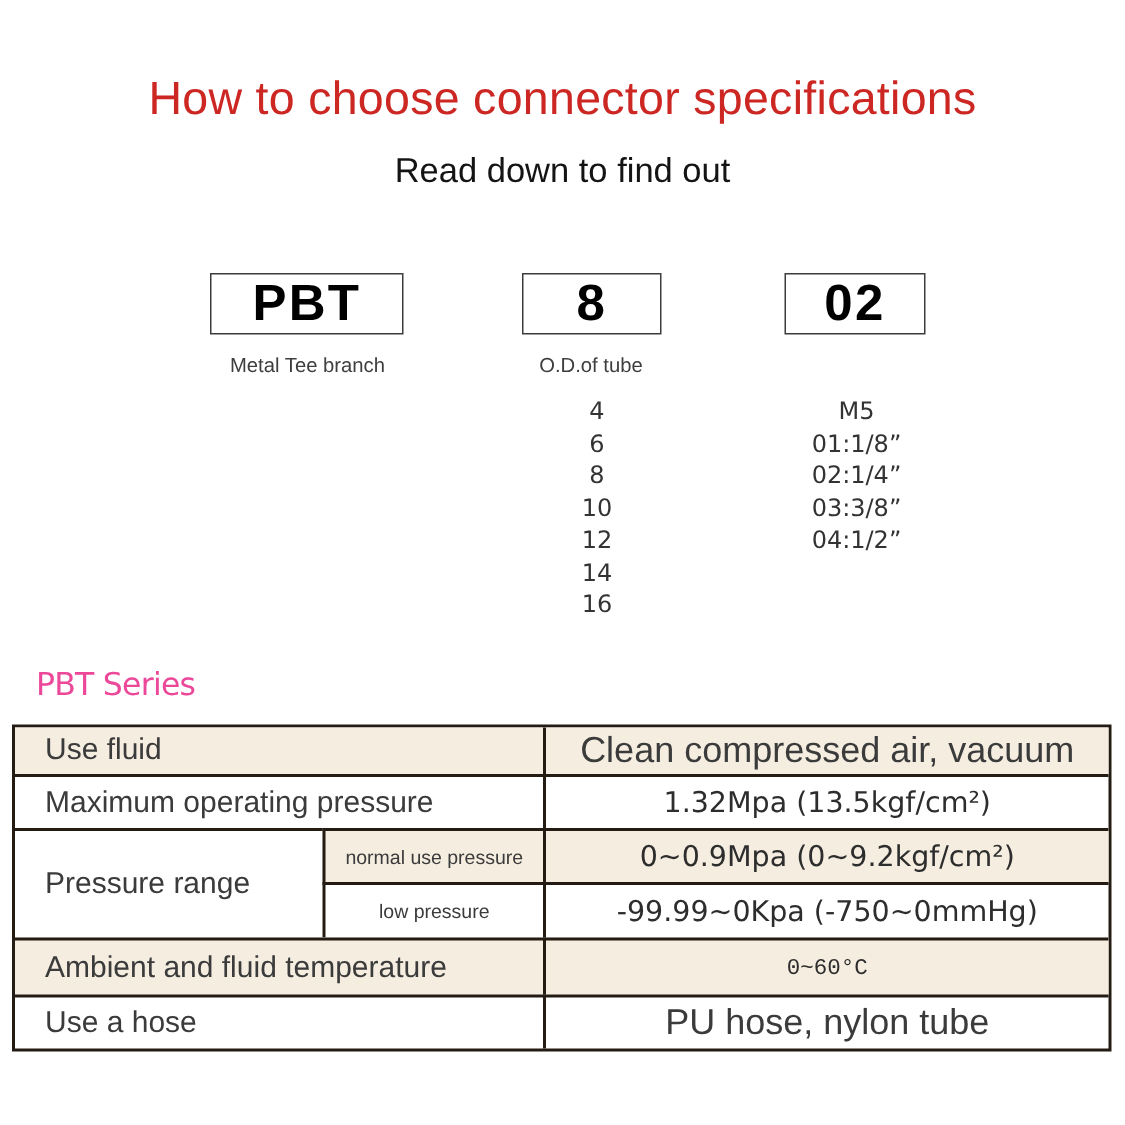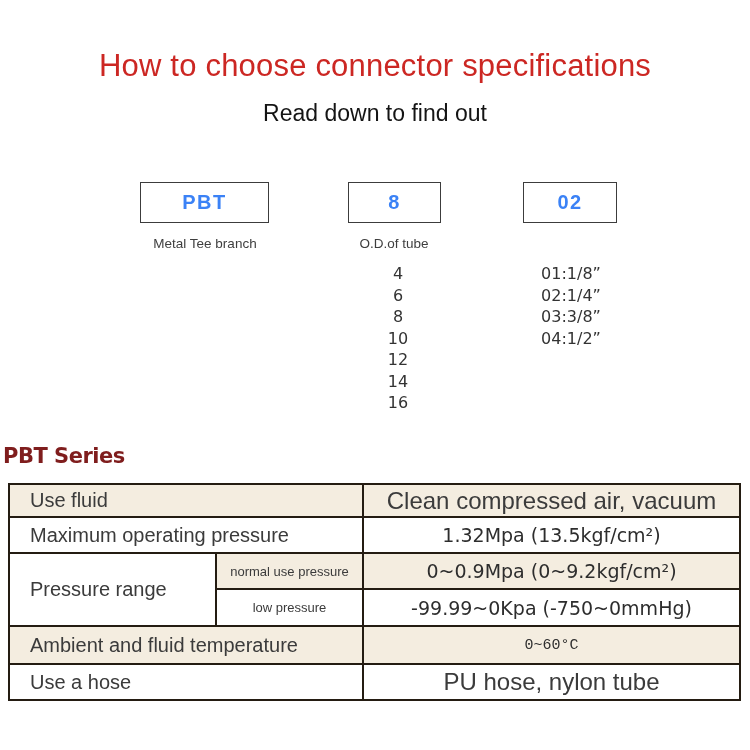--- a/index.html
+++ b/index.html
@@ -33,22 +33,22 @@
   .code-box {
     position: absolute;
     top: 182px;
     height: 41px;
     border: 1.5px solid #3c3c3c;
     background: #ffffff;
     display: flex;
     align-items: center;
     justify-content: center;
     font-weight: bold;
-    font-size: 20px;
-    color: #3b82f6;
+    font-size: 34px;
+    color: #000000;
     letter-spacing: 1.5px;
     box-sizing: border-box;
   }
   .box-pbt    { left: 140px; width: 129px; }
   .box-tube   { left: 348px; width: 93px;  }
   .box-thread { left: 523px; width: 94px;  }
 
   .code-box-label {
     position: absolute;
     top: 236px;
@@ -68,26 +68,26 @@
     font-size: 16px;
     line-height: 21.5px;
     color: #333333;
   }
   .tube-list   { left: 348px; width: 100px; }
   .thread-list { left: 506px; width: 130px; }
 
   
   .series-heading {
     position: absolute;
-    top: 444px; left: 3px;
+    top: 444px; left: 24px;
     font-family: "DejaVu Sans", sans-serif;
     font-size: 21px;
-    font-weight: bold;
+    font-weight: normal;
     letter-spacing: -0.5px;
-    color: #7f1d1d;
+    color: #ec4899;
   }
 
   .spec-table {
     position: absolute;
     top: 483px; left: 8px;
     width: 733px; height: 218px;
     box-sizing: border-box;
     border: 2px solid #241c12;
     display: grid;
     grid-template-columns: 205px 147px 1fr;
@@ -147,20 +147,21 @@
     <div>4</div>
     <div>6</div>
     <div>8</div>
     <div>10</div>
     <div>12</div>
     <div>14</div>
     <div>16</div>
   </div>
 
   <div class="option-list thread-list">
+    <div>M5</div>
     <div>01:1/8”</div>
     <div>02:1/4”</div>
     <div>03:3/8”</div>
     <div>04:1/2”</div>
   </div>
 
   <div class="series-heading">PBT Series</div>
 
   <div class="spec-table">
 

